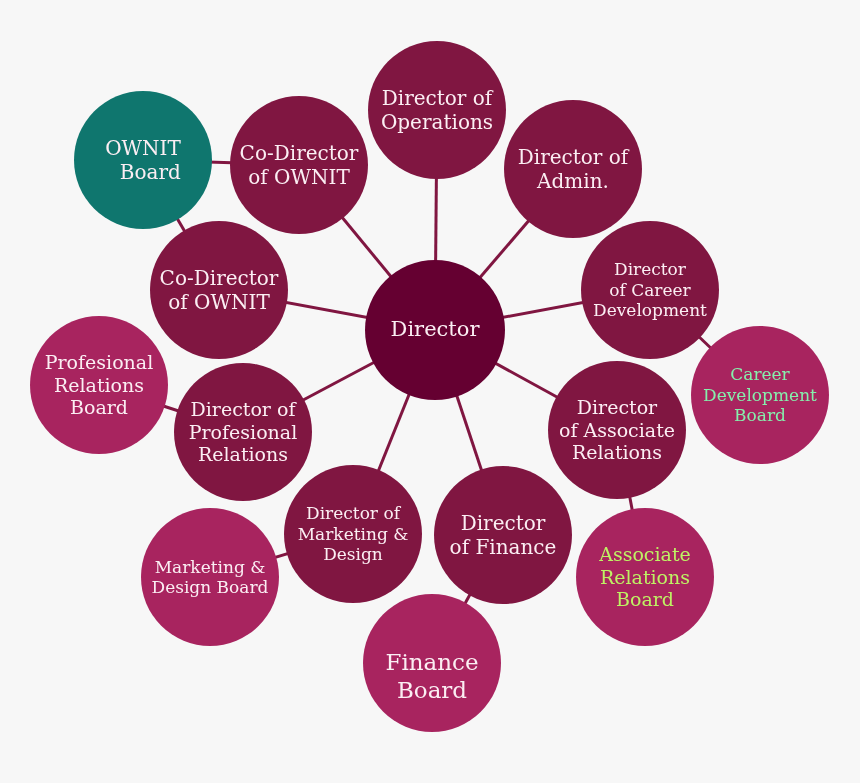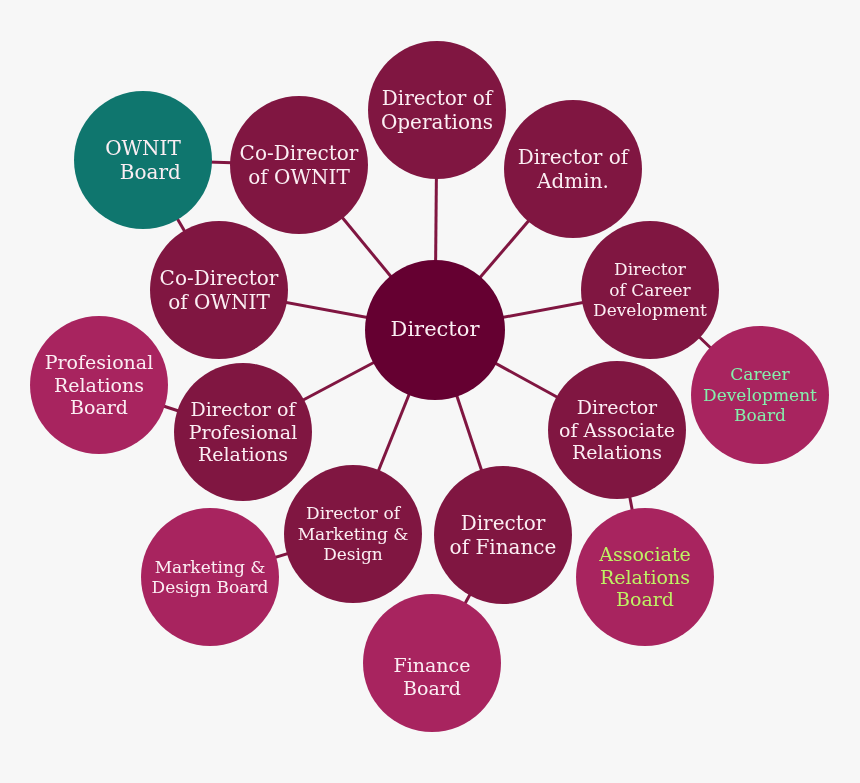--- a/index.html
+++ b/index.html
@@ -60,21 +60,21 @@
       <div class="node" style="left: 576px; top: 508px; width: 138px; height: 138px; background: rgb(168, 36, 95); color: #bef264;">
         <span style="font-size: 19px;">Associate
 Relations
 Board</span>
       </div>
       <div class="node" style="left: 434px; top: 466px; width: 138px; height: 138px; background: rgb(128, 22, 65); color: rgb(251, 238, 243);">
         <span style="font-size: 20px;">Director
 of Finance</span>
       </div>
       <div class="node" style="left: 363px; top: 594px; width: 138px; height: 138px; background: rgb(168, 36, 95); color: rgb(251, 238, 243);">
-        <span style="font-size: 19px; margin-top: 28px;">Finance
+        <span style="font-size: 23px; margin-top: 28px;">Finance
 Board</span>
       </div>
       <div class="node" style="left: 284px; top: 465px; width: 138px; height: 138px; background: rgb(128, 22, 65); color: rgb(251, 238, 243);">
         <span style="font-size: 17px;">Director of
 Marketing &amp;
 Design</span>
       </div>
       <div class="node" style="left: 141px; top: 508px; width: 138px; height: 138px; background: rgb(168, 36, 95); color: rgb(251, 238, 243);">
         <span style="font-size: 17px;">Marketing &amp;
 Design Board</span>

